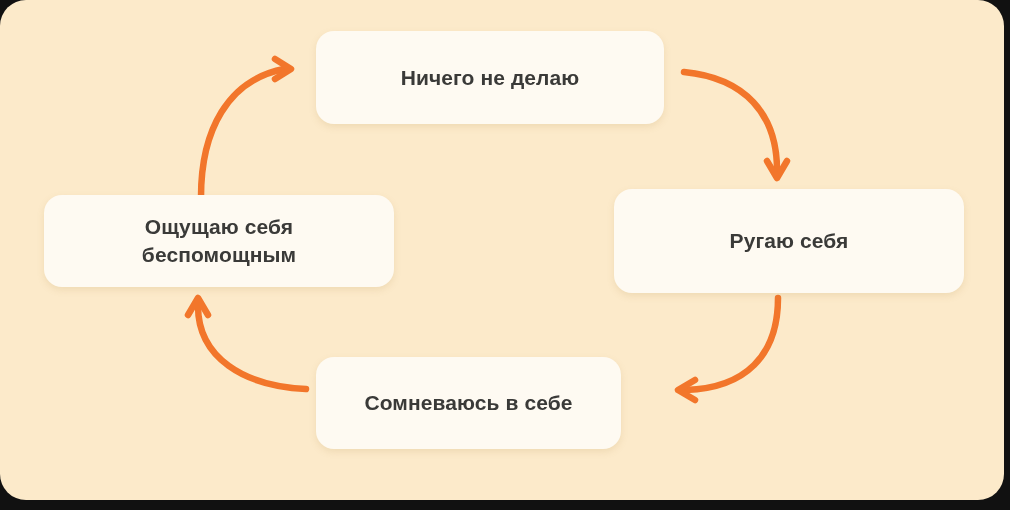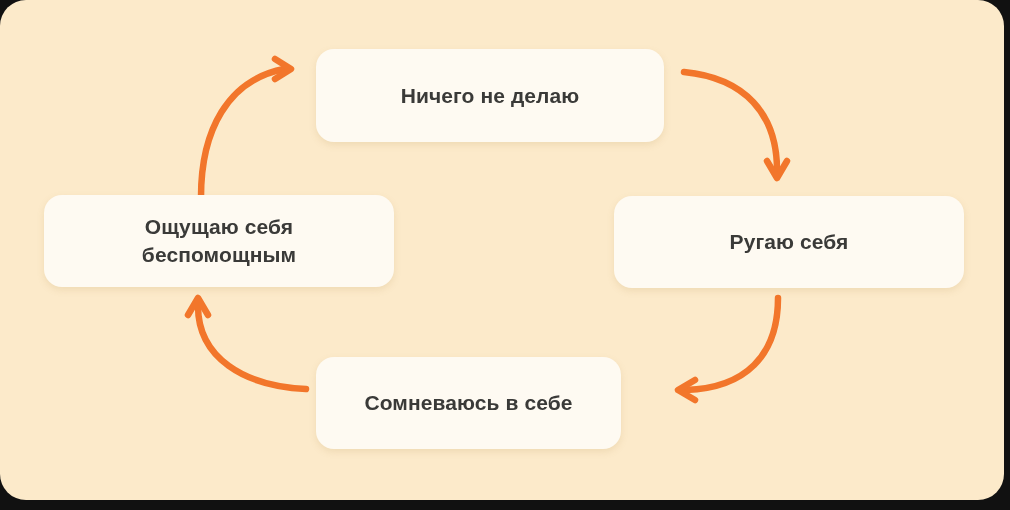--- a/index.html
+++ b/index.html
@@ -58,29 +58,29 @@
   .node-label {
     color: #3A3A38;
     font-size: 21px;
     font-weight: bold;
     line-height: 1.32;
     letter-spacing: 0.1px;
     white-space: pre-line;
   }
   #node-top {
     left: 316px;
-    top: 49px;
+    top: 31px;
     width: 348px;
     height: 93px;
   }
   #node-right {
     left: 614px;
-    top: 196px;
+    top: 189px;
     width: 350px;
-    height: 92px;
+    height: 104px;
   }
   #node-bottom {
     left: 316px;
     top: 357px;
     width: 305px;
     height: 92px;
   }
   #node-left {
     left: 44px;
     top: 195px;

